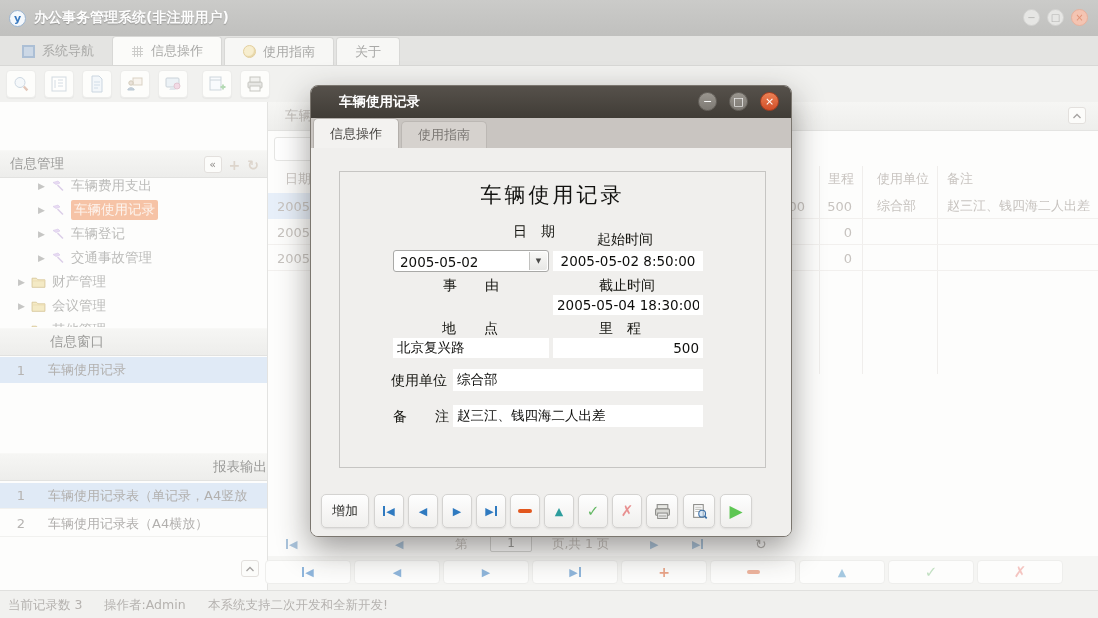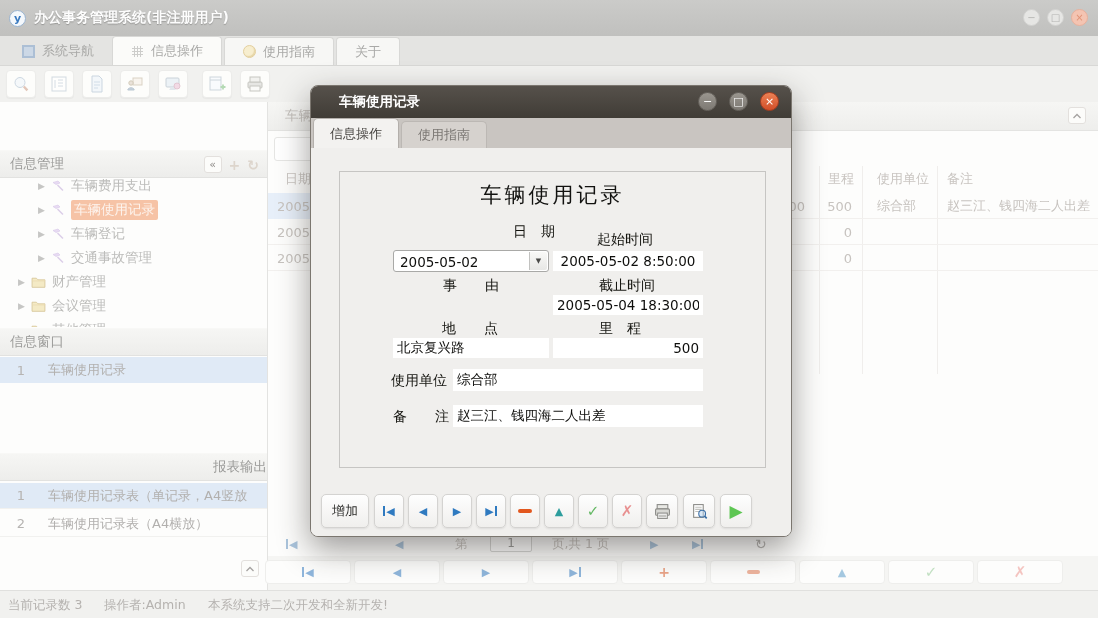--- a/index.html
+++ b/index.html
@@ -287,21 +287,21 @@
       <div class="titem" style="left:18px;top:187px;">
         <span class="arr">▶</span>
         <svg width="15" height="13" viewBox="0 0 14 12" style="opacity:.8">
             <path d="M1 2h4l1.5 1.5H13V10.5H1z" fill="#f2e6b8" stroke="#cdb87e" stroke-width=".8"></path>
             <path d="M1 4.5h12" stroke="#e6d49e" stroke-width=".8"></path>
           </svg>
         <span>其他管理</span>
       </div>
     </div>
 
-    <div class="sechead" style="top:226px;">
+    <div class="sechead" style="top:226px;padding-left:40px;">
       <span class="st">信息窗口</span>
       <span class="hicons" style="top:231px;">
         <span class="minibtn">
           <svg width="12" height="10" viewBox="0 0 12 10">
               <path d="M2.5 7l3.5-3.5L9.5 7" stroke="#a5a2a0" fill="none" stroke-width="1.3"></path>
             </svg>
         </span>
       </span>
     </div>
     <div class="lrow hl" style="top:255px;">

